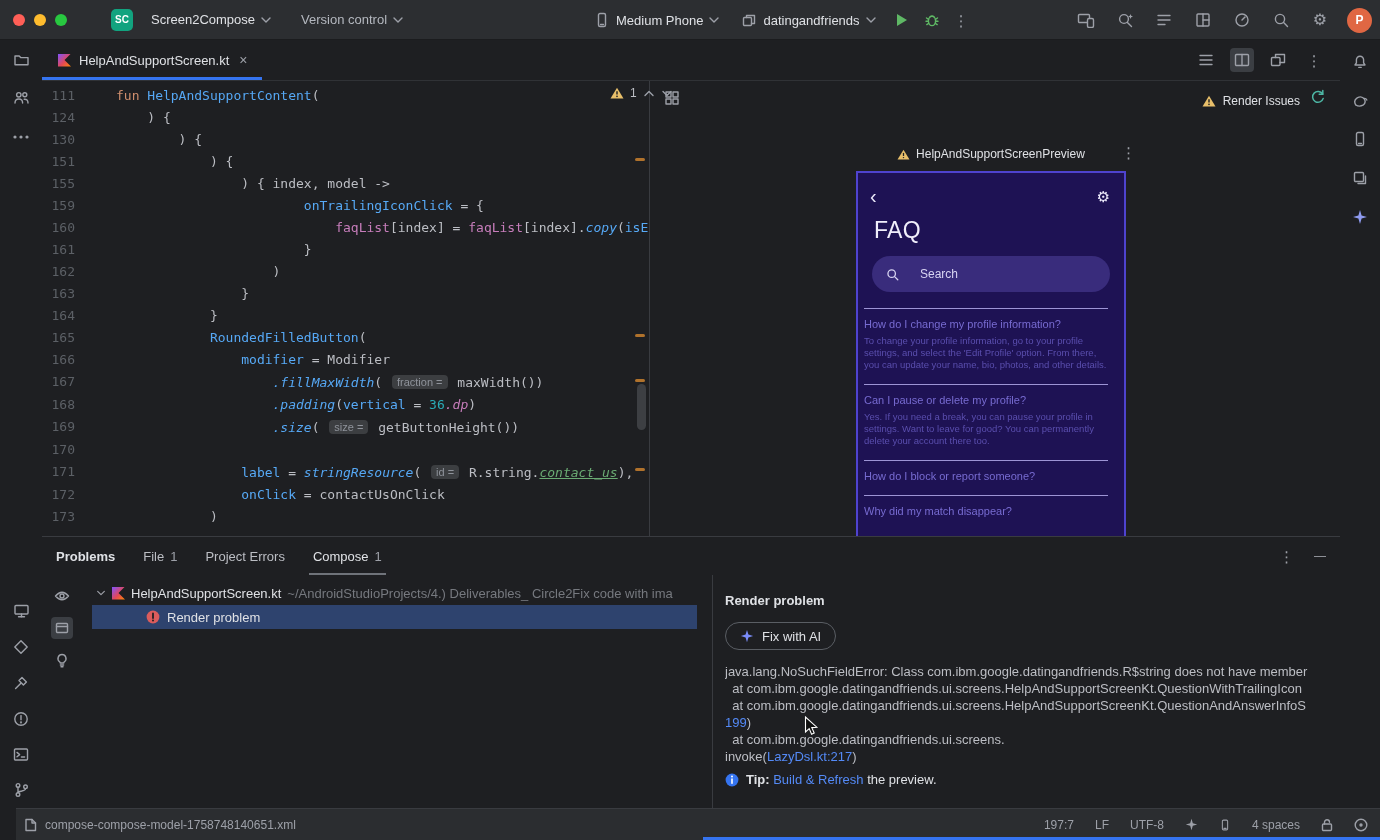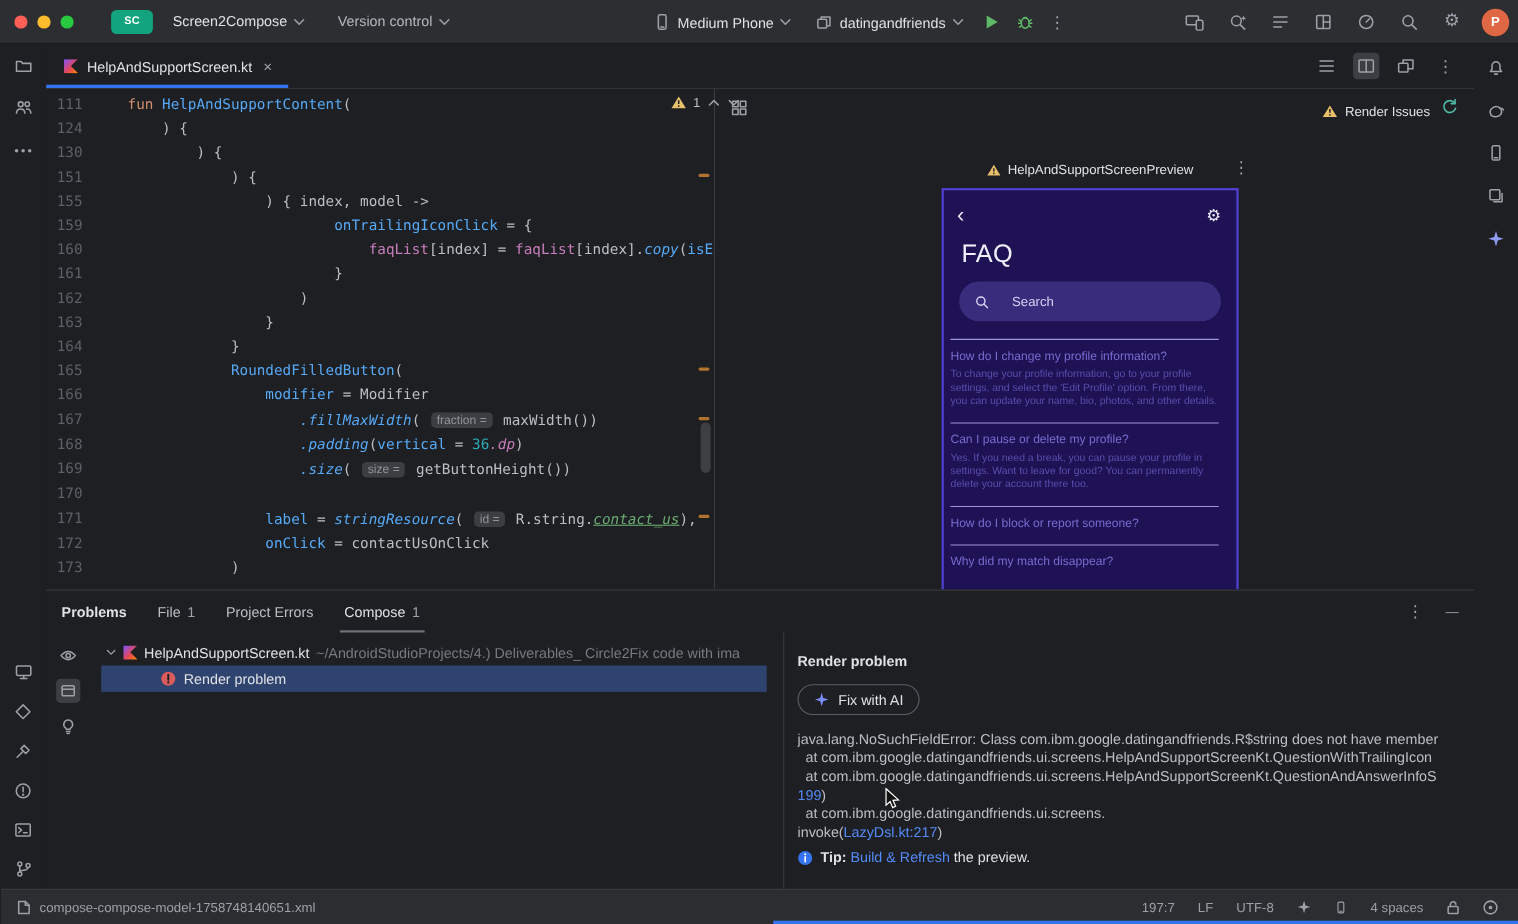--- a/index.html
+++ b/index.html
@@ -8,22 +8,22 @@
   .window{position:relative;width:1380px;height:840px;background:#1e1f22;overflow:hidden}
   svg.icn{stroke:#9da0a8;fill:none;stroke-width:1.4;stroke-linecap:round;stroke-linejoin:round;display:block}
   .glyph{color:#9da0a8;line-height:1}
 
   
   .titlebar{position:absolute;top:0;left:0;right:0;height:40px;background:#2c2e31;
     display:flex;align-items:center;border-bottom:1px solid #1b1c1e}
   .traffic{display:flex;gap:9px;padding:0 14px 0 13px}
   .tl{width:12px;height:12px;border-radius:50%;display:inline-block}
   .tl.red{background:#ff5f57}.tl.yellow{background:#febc2e}.tl.green{background:#28c840}
-  .app-badge{width:38px;height:22px;border-radius:5px;background:#12a37f;color:#fff;
-    font-weight:bold;font-size:10px;display:flex;align-items:center;justify-content:center;margin:0 10px 0 20px}
+  .app-badge{width:22px;height:22px;border-radius:5px;background:#12a37f;color:#fff;
+    font-weight:bold;font-size:10px;display:flex;align-items:center;justify-content:center;margin:0 10px 0 30px}
   .tb-item{display:flex;align-items:center;gap:6px;padding:0 8px;height:28px;border-radius:5px;cursor:default;white-space:nowrap}
   .tb-item .cap{color:#dfe1e5}
   .tb-item.dim .cap{color:#b4b8bf}
   .tb-center{position:absolute;left:586px;top:0;height:40px;display:flex;align-items:center;gap:6px}
   .tb-right{position:absolute;right:8px;top:0;height:40px;display:flex;align-items:center;gap:15px}
   .tb-ico{width:24px;height:24px;display:flex;align-items:center;justify-content:center;border-radius:4px}
   .avatar{width:25px;height:25px;border-radius:50%;background:#e06743;color:#fff;font-weight:bold;
     font-size:12px;display:flex;align-items:center;justify-content:center}
   .kebab{font-size:15px;color:#9da0a8;padding:0 4px}
 
@@ -114,22 +114,22 @@
   .rp-title{font-weight:bold;color:#dfe1e5}
   .fix-btn{margin-top:14px;height:28px;display:inline-flex;align-items:center;gap:8px;
     padding:0 14px;border:1px solid #5a5e64;border-radius:15px;background:transparent;color:#dfe1e5;font-size:13px}
   .trace{margin-top:13px;color:#bcbec4;font-size:13px;line-height:17px}
   .trace-line{white-space:pre;overflow:hidden}
   .link{color:#548af7;cursor:pointer}
   .tip{margin-top:7px;display:flex;align-items:center;gap:7px;white-space:pre}
   .tip b{font-weight:bold}
 
   
-  .statusbar{position:absolute;left:1px;right:0;bottom:0;height:32px;background:#2b2d30;border-top:1px solid #393b40;
-    display:flex;align-items:center;font-size:12px;color:#9da0a8;padding:0 14px}
+  .statusbar{position:absolute;left:16px;right:0;bottom:0;height:32px;background:#2b2d30;border-top:1px solid #393b40;
+    display:flex;align-items:center;font-size:12px;color:#9da0a8;padding:0 8px}
   .sb-left{display:flex;align-items:center;gap:8px}
   .sb-right{margin-left:auto;display:flex;align-items:center;gap:21px;padding-right:4px}
   .accent-strip{position:absolute;left:703px;right:0;bottom:0;height:3px;background:#3574f0;z-index:9}
 
   .cursor{position:absolute;left:804px;top:716px;z-index:50;pointer-events:none}
   .warn-tri{display:block}
 </style>
 </head>
 <body>
 

